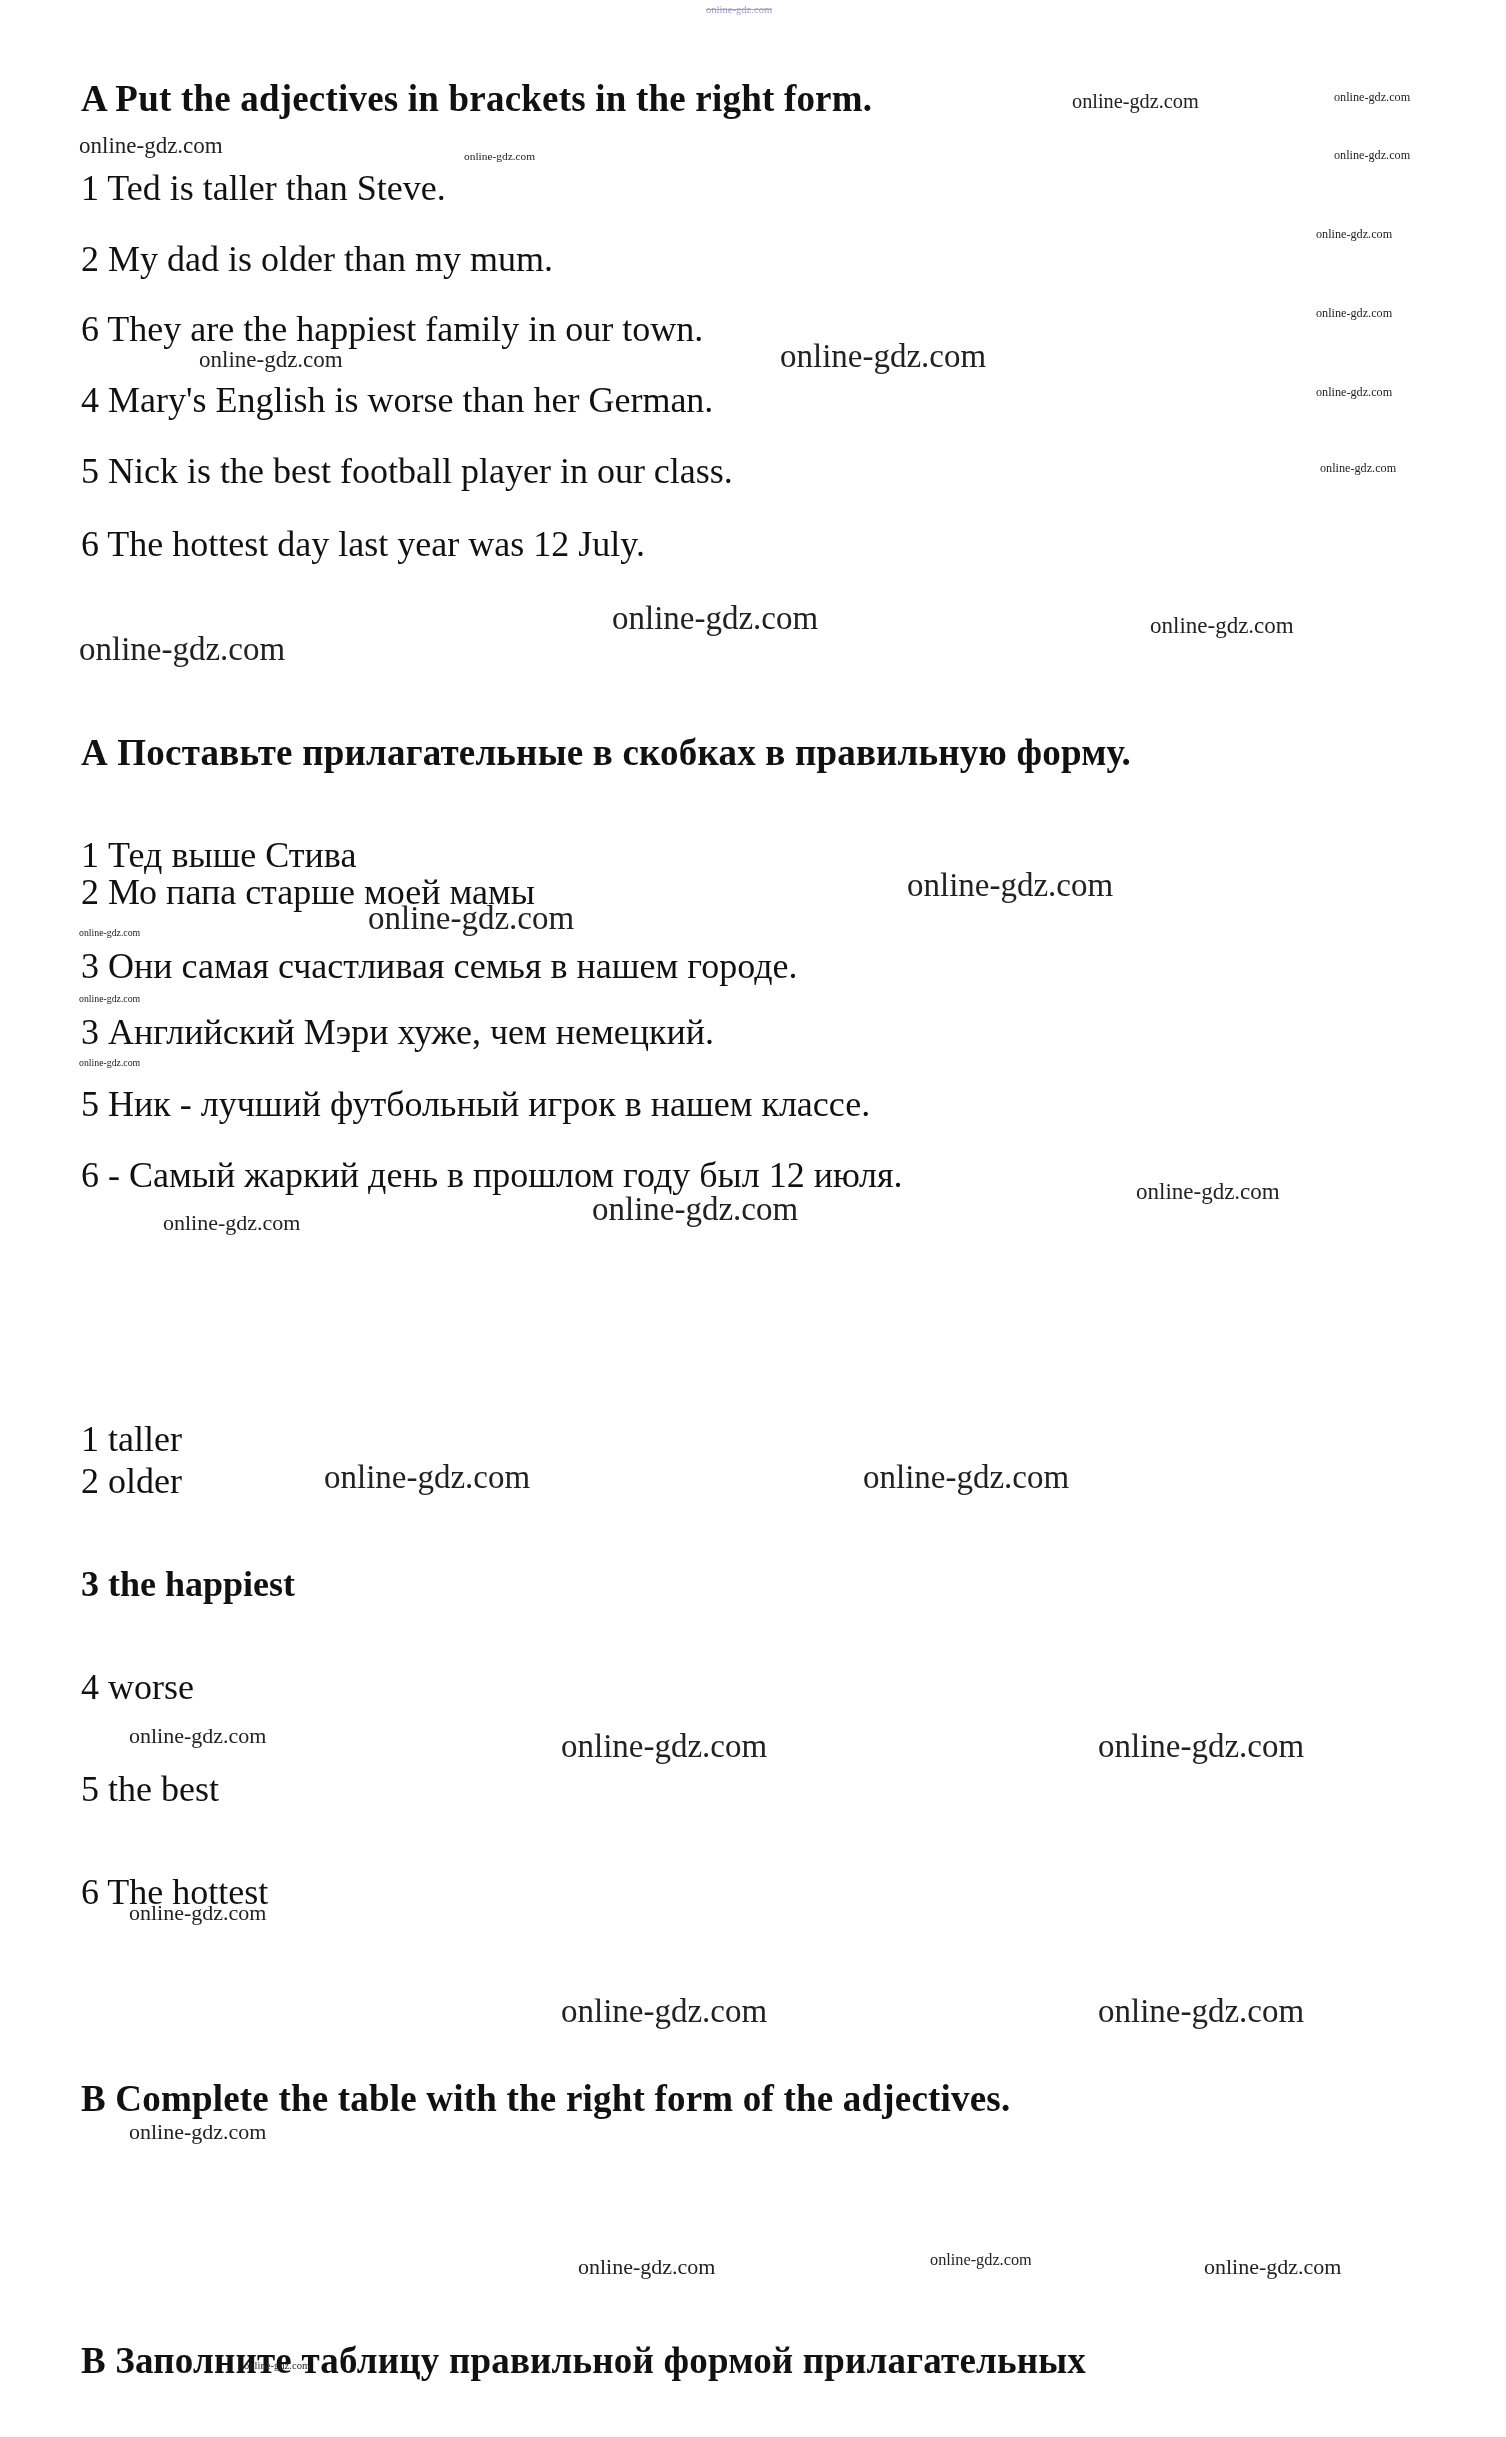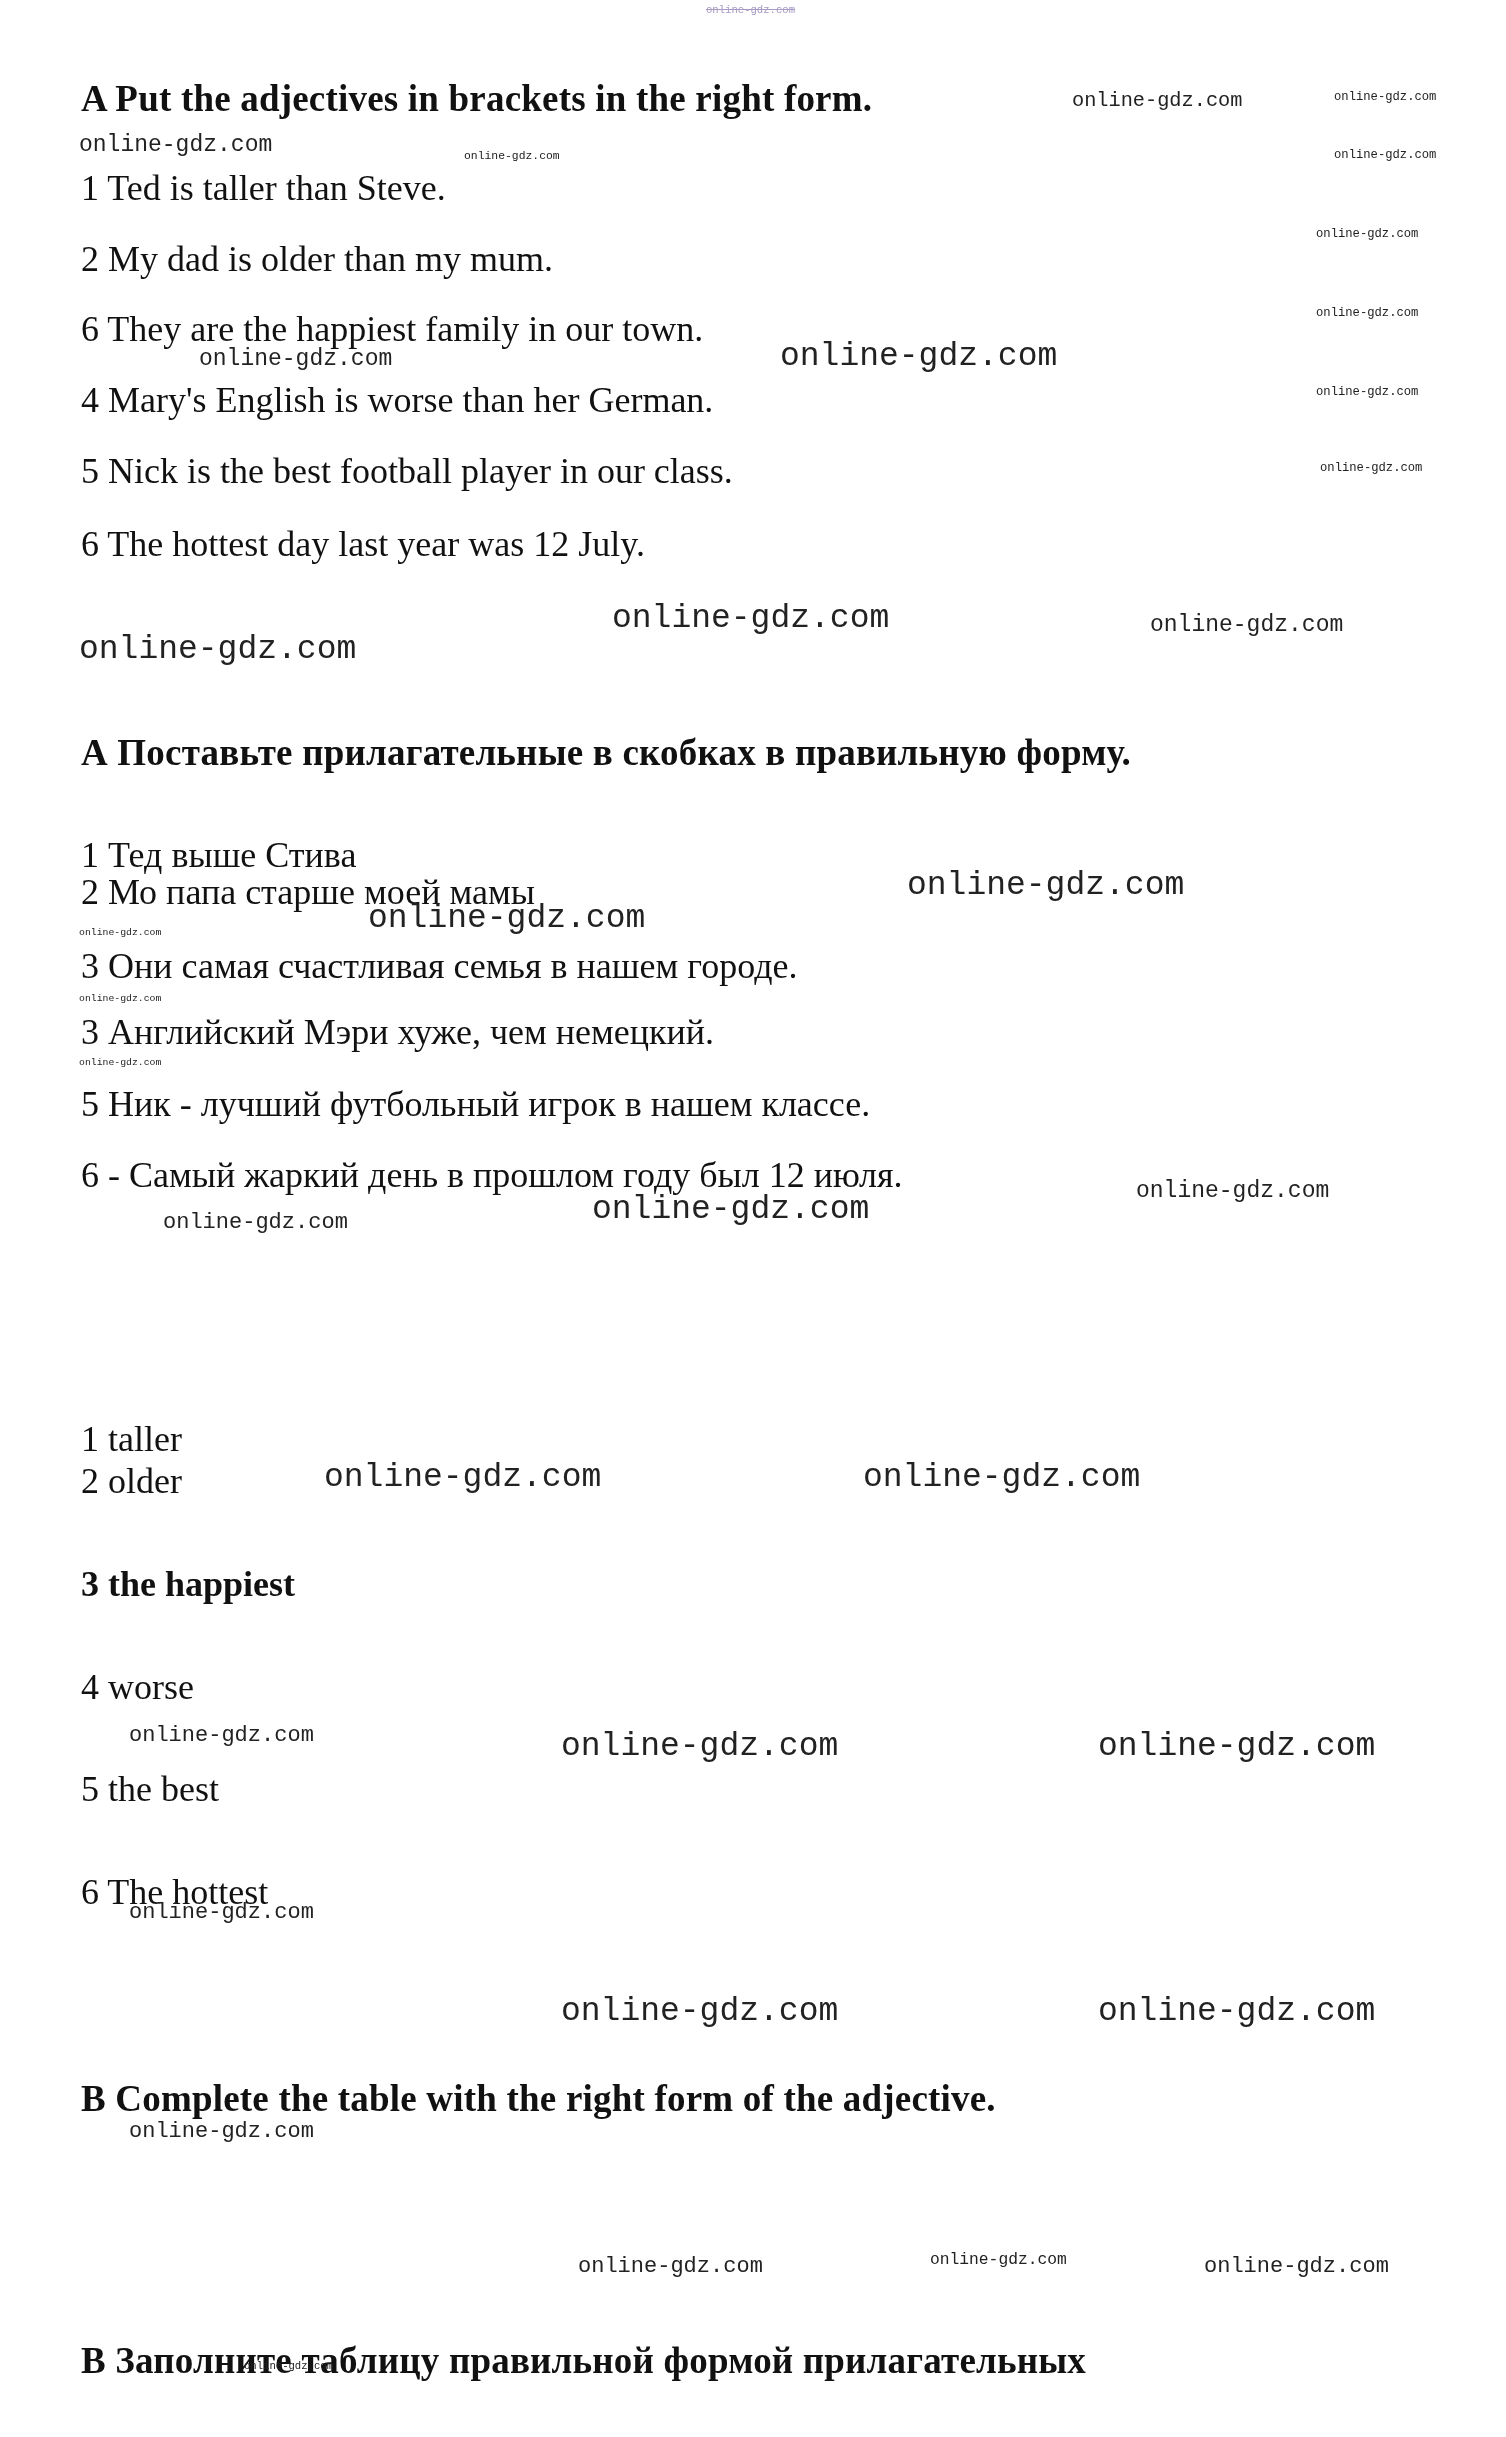--- a/index.html
+++ b/index.html
@@ -16,21 +16,21 @@
   .heading {
     font-weight: bold;
     font-size: 37px;
     letter-spacing: 0.2px;
   }
   .line {
     font-size: 36px;
   }
   .wm {
     position: absolute;
-    font-family: Liberation Mono, monospace;
+    font-family: Liberation Serif, serif;
     color: #222222;
     white-space: nowrap;
     line-height: 1;
   }
   .wm-top { color: #a79bc4; text-decoration: line-through; }
 </style>
 </head>
 <body>
 
 <div id="page">
@@ -53,21 +53,21 @@
   <div class="abs line" style="left:81px; top:1083px;">5 Ник - лучший футбольный игрок в нашем классе.</div>
   <div class="abs line" style="left:81px; top:1154px;">6 - Самый жаркий день в прошлом году был 12 июля.</div>
 
   <div class="abs line" style="left:81px; top:1418px;">1 taller</div>
   <div class="abs line" style="left:81px; top:1460px;">2 older</div>
   <div class="abs line" style="left:81px; top:1563px;font-weight:bold;">3 the happiest</div>
   <div class="abs line" style="left:81px; top:1666px;">4 worse</div>
   <div class="abs line" style="left:81px; top:1768px;">5 the best</div>
   <div class="abs line" style="left:81px; top:1871px;">6 The hottest</div>
 
-  <div class="abs heading" style="left:81px; top:2077px;">B Complete the table with the right form of the adjective.</div>
+  <div class="abs heading" style="left:81px; top:2077px;">B Complete the table with the right form of the adjectives.</div>
   <div class="abs heading" style="left:81px; top:2339px;">В Заполните таблицу правильной формой прилагательных</div>
 
   <div id="wm-layer">
       <div class="wm wm-top" style="left: 706px; top: 4.9px; font-size: 10.6px;">online-gdz.com</div>
       <div class="wm" style="left: 1072px; top: 91px; font-size: 20.3px;">online-gdz.com</div>
       <div class="wm" style="left: 1334px; top: 91px; font-size: 12.2px;">online-gdz.com</div>
       <div class="wm" style="left: 1334px; top: 149px; font-size: 12.2px;">online-gdz.com</div>
       <div class="wm" style="left: 1316px; top: 228px; font-size: 12.2px;">online-gdz.com</div>
       <div class="wm" style="left: 1316px; top: 307px; font-size: 12.2px;">online-gdz.com</div>
       <div class="wm" style="left: 1316px; top: 386px; font-size: 12.2px;">online-gdz.com</div>

